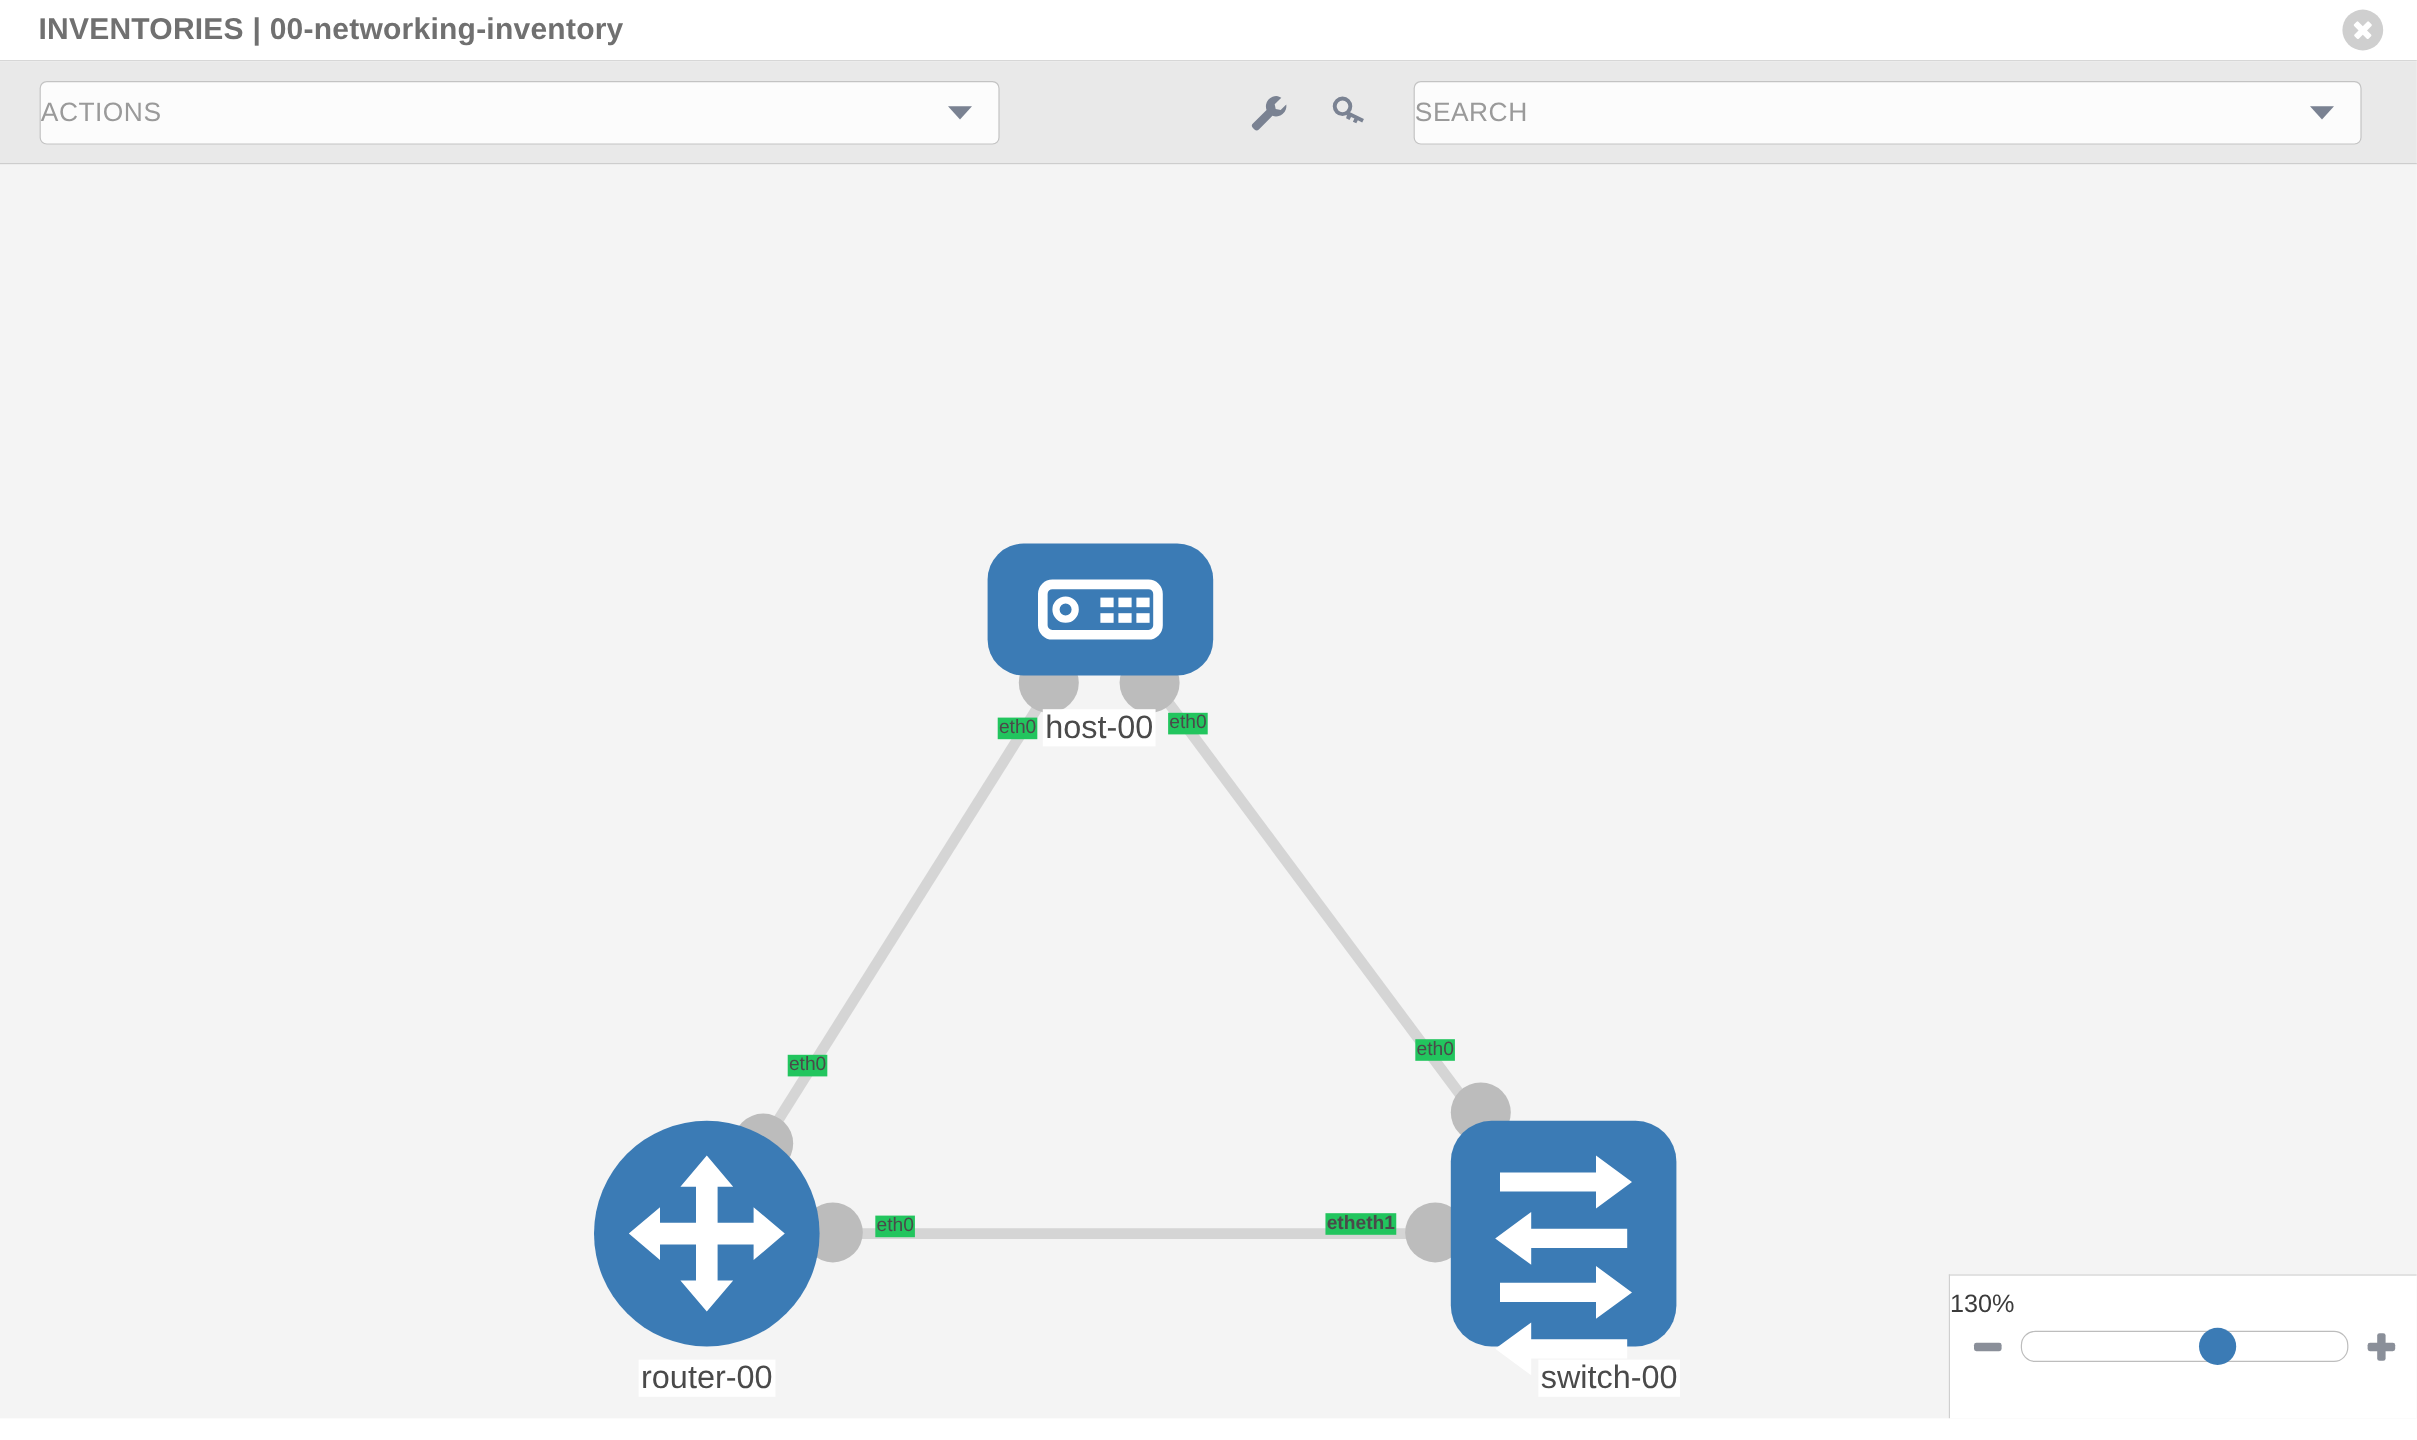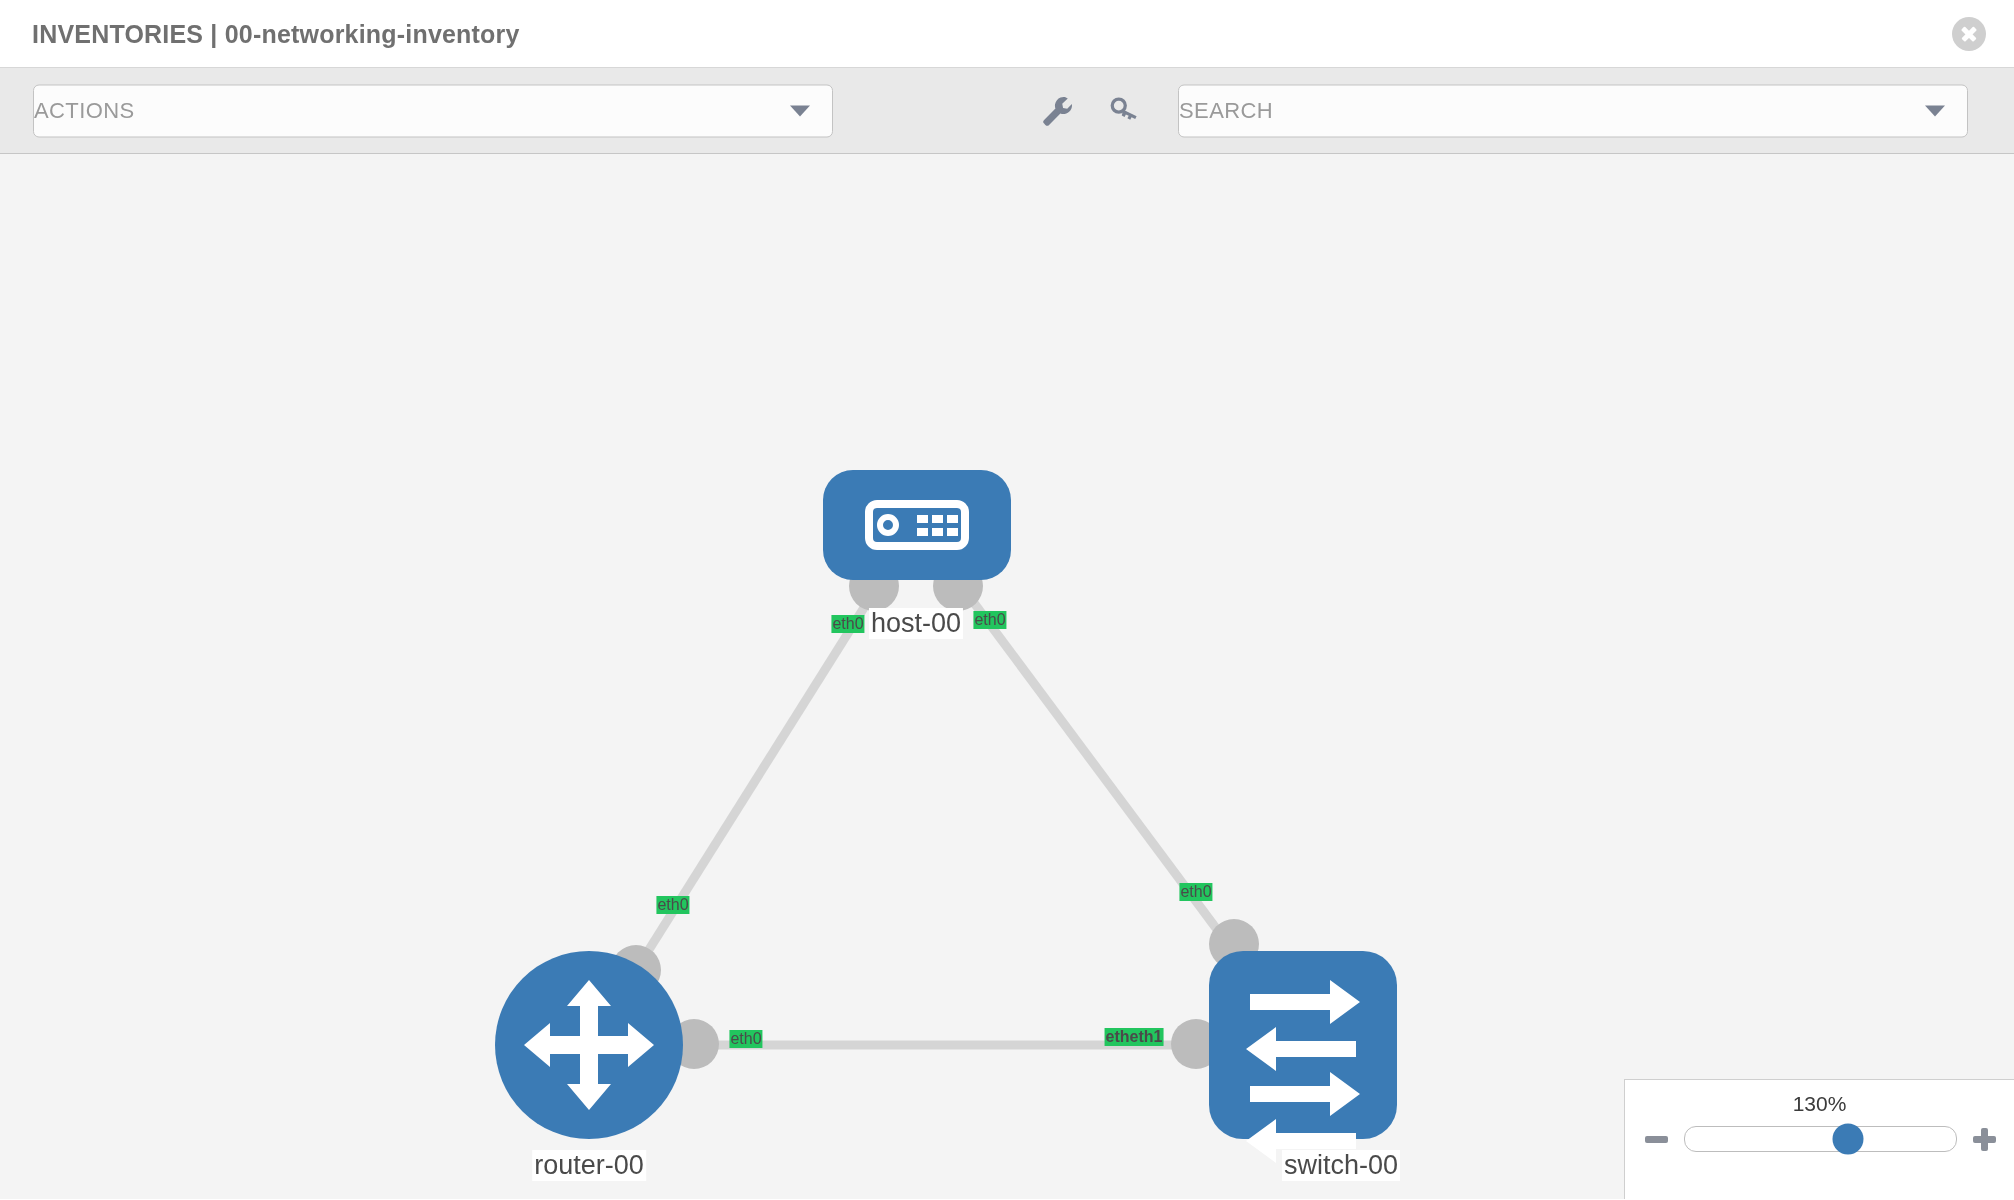--- a/index.html
+++ b/index.html
@@ -12,21 +12,21 @@
     width: 2014px;
     height: 1200px;
     overflow: hidden;
     font-family: "Liberation Sans", sans-serif;
     -webkit-font-smoothing: antialiased;
   }
 
   
   .header {
     position: relative;
-    height: 68px;
+    height: 51px;
     background: #ffffff;
     border-bottom: 1px solid #d7d7d7;
     box-sizing: border-box;
   }
   .header-title {
     position: absolute;
     left: 32px;
     top: 50%;
     transform: translateY(-50%);
     font-size: 25px;
@@ -152,21 +152,20 @@
     background: #ffffff;
     border: 1px solid #cfcfcf;
     border-right: none;
     border-bottom: none;
     box-sizing: border-box;
   }
   .zoom-value {
     position: absolute;
     top: 12px;
     left: 0; right: 0;
-    text-align: center;
     font-size: 21px;
     color: #3b3b3b;
   }
   .zoom-row {
     position: absolute;
     top: 46px;
     left: 20px;
     right: 18px;
     display: flex;
     align-items: center;

